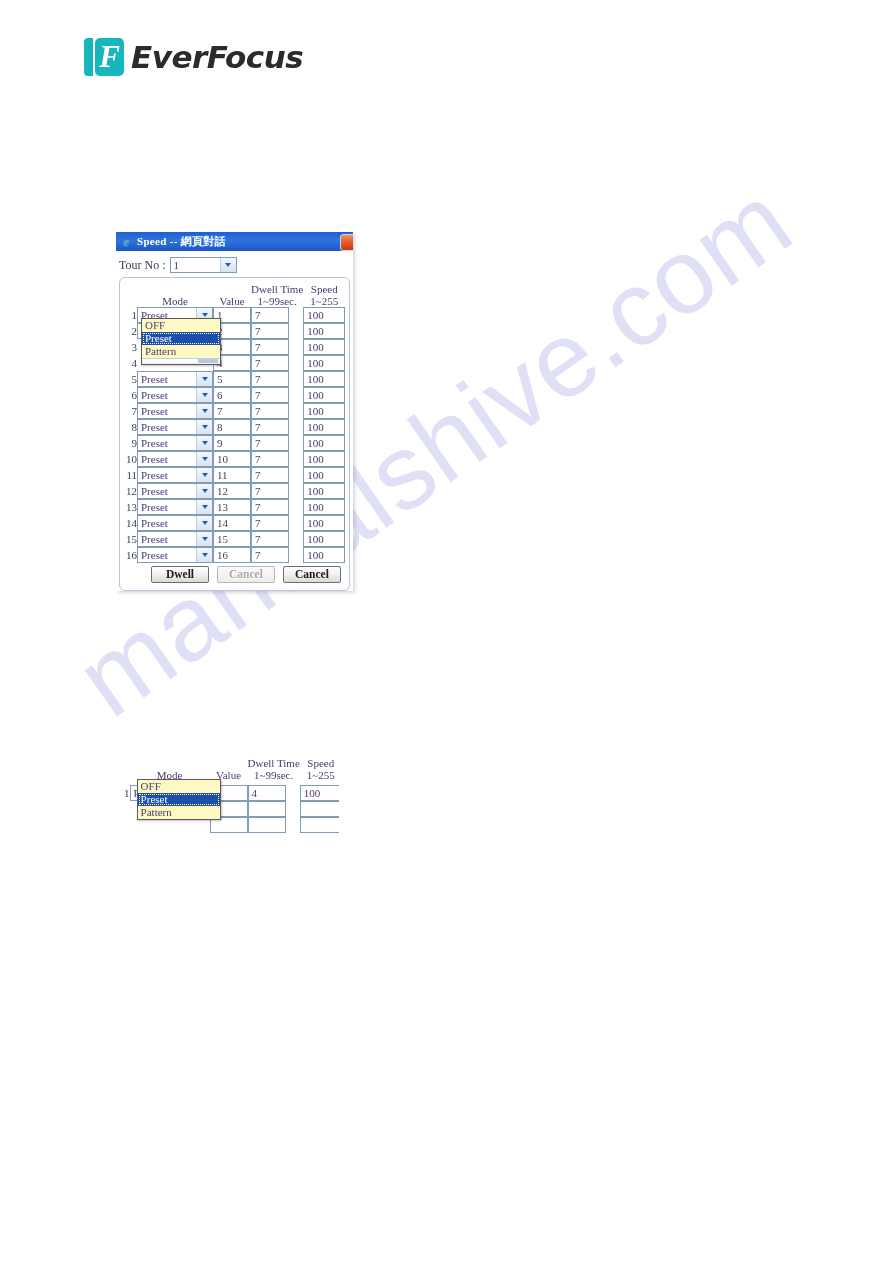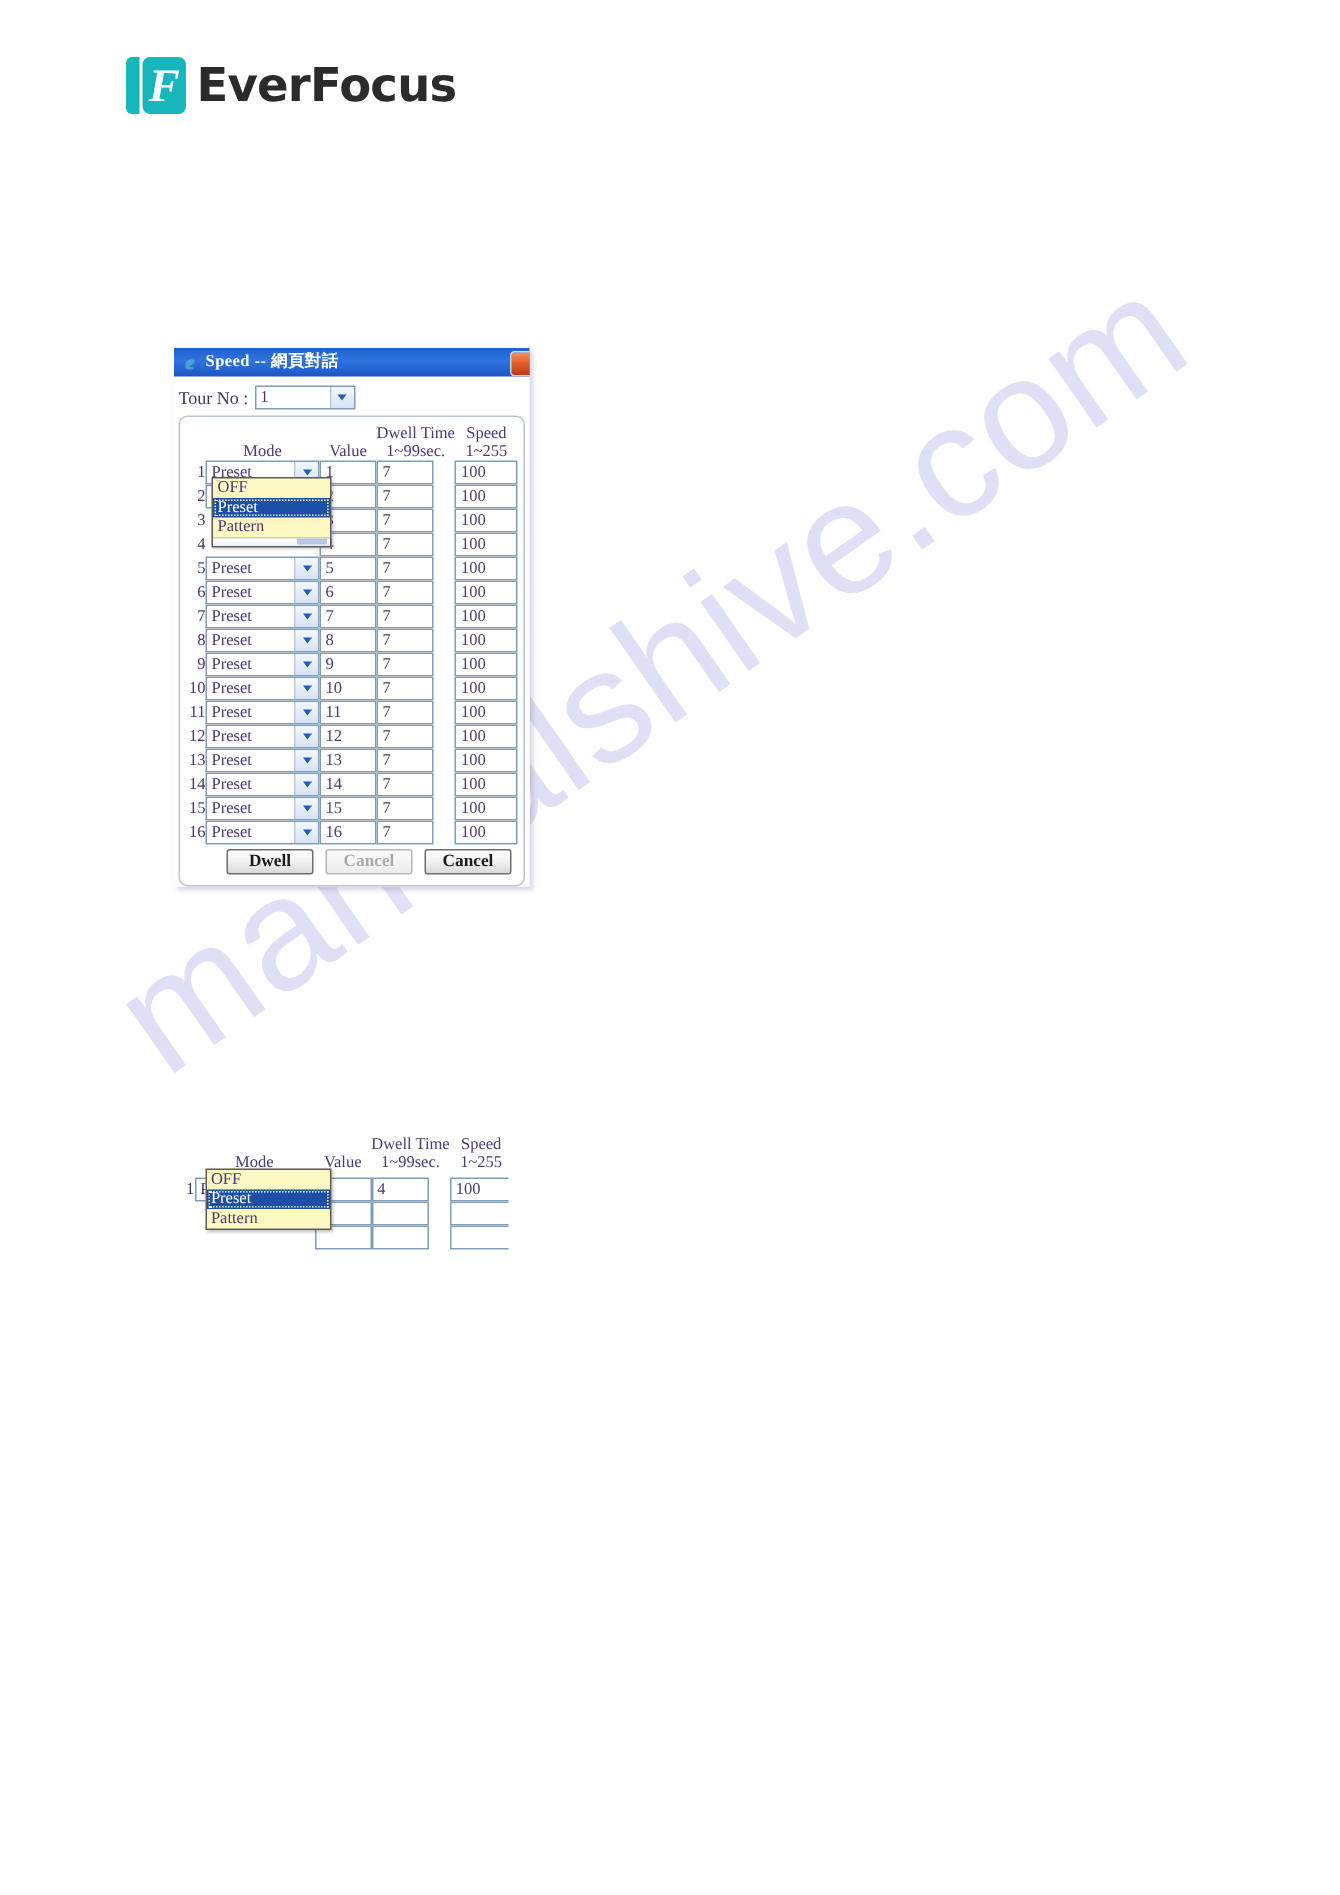--- a/index.html
+++ b/index.html
@@ -82,20 +82,21 @@
     color: #ffffff;
     font-family: "Liberation Serif", serif;
     font-style: italic;
     font-weight: 700;
     font-size: 31px;
     line-height: 38px;
     text-align: center;
   }
   .logo-text {
     font-family: "DejaVu Sans", sans-serif;
+    font-style: italic;
     font-weight: 700;
     font-size: 31px;
     letter-spacing: -0.5px;
     color: #2b2b2b;
   }
 
   
   .dialog {
     position: absolute;
     left: 116px;

